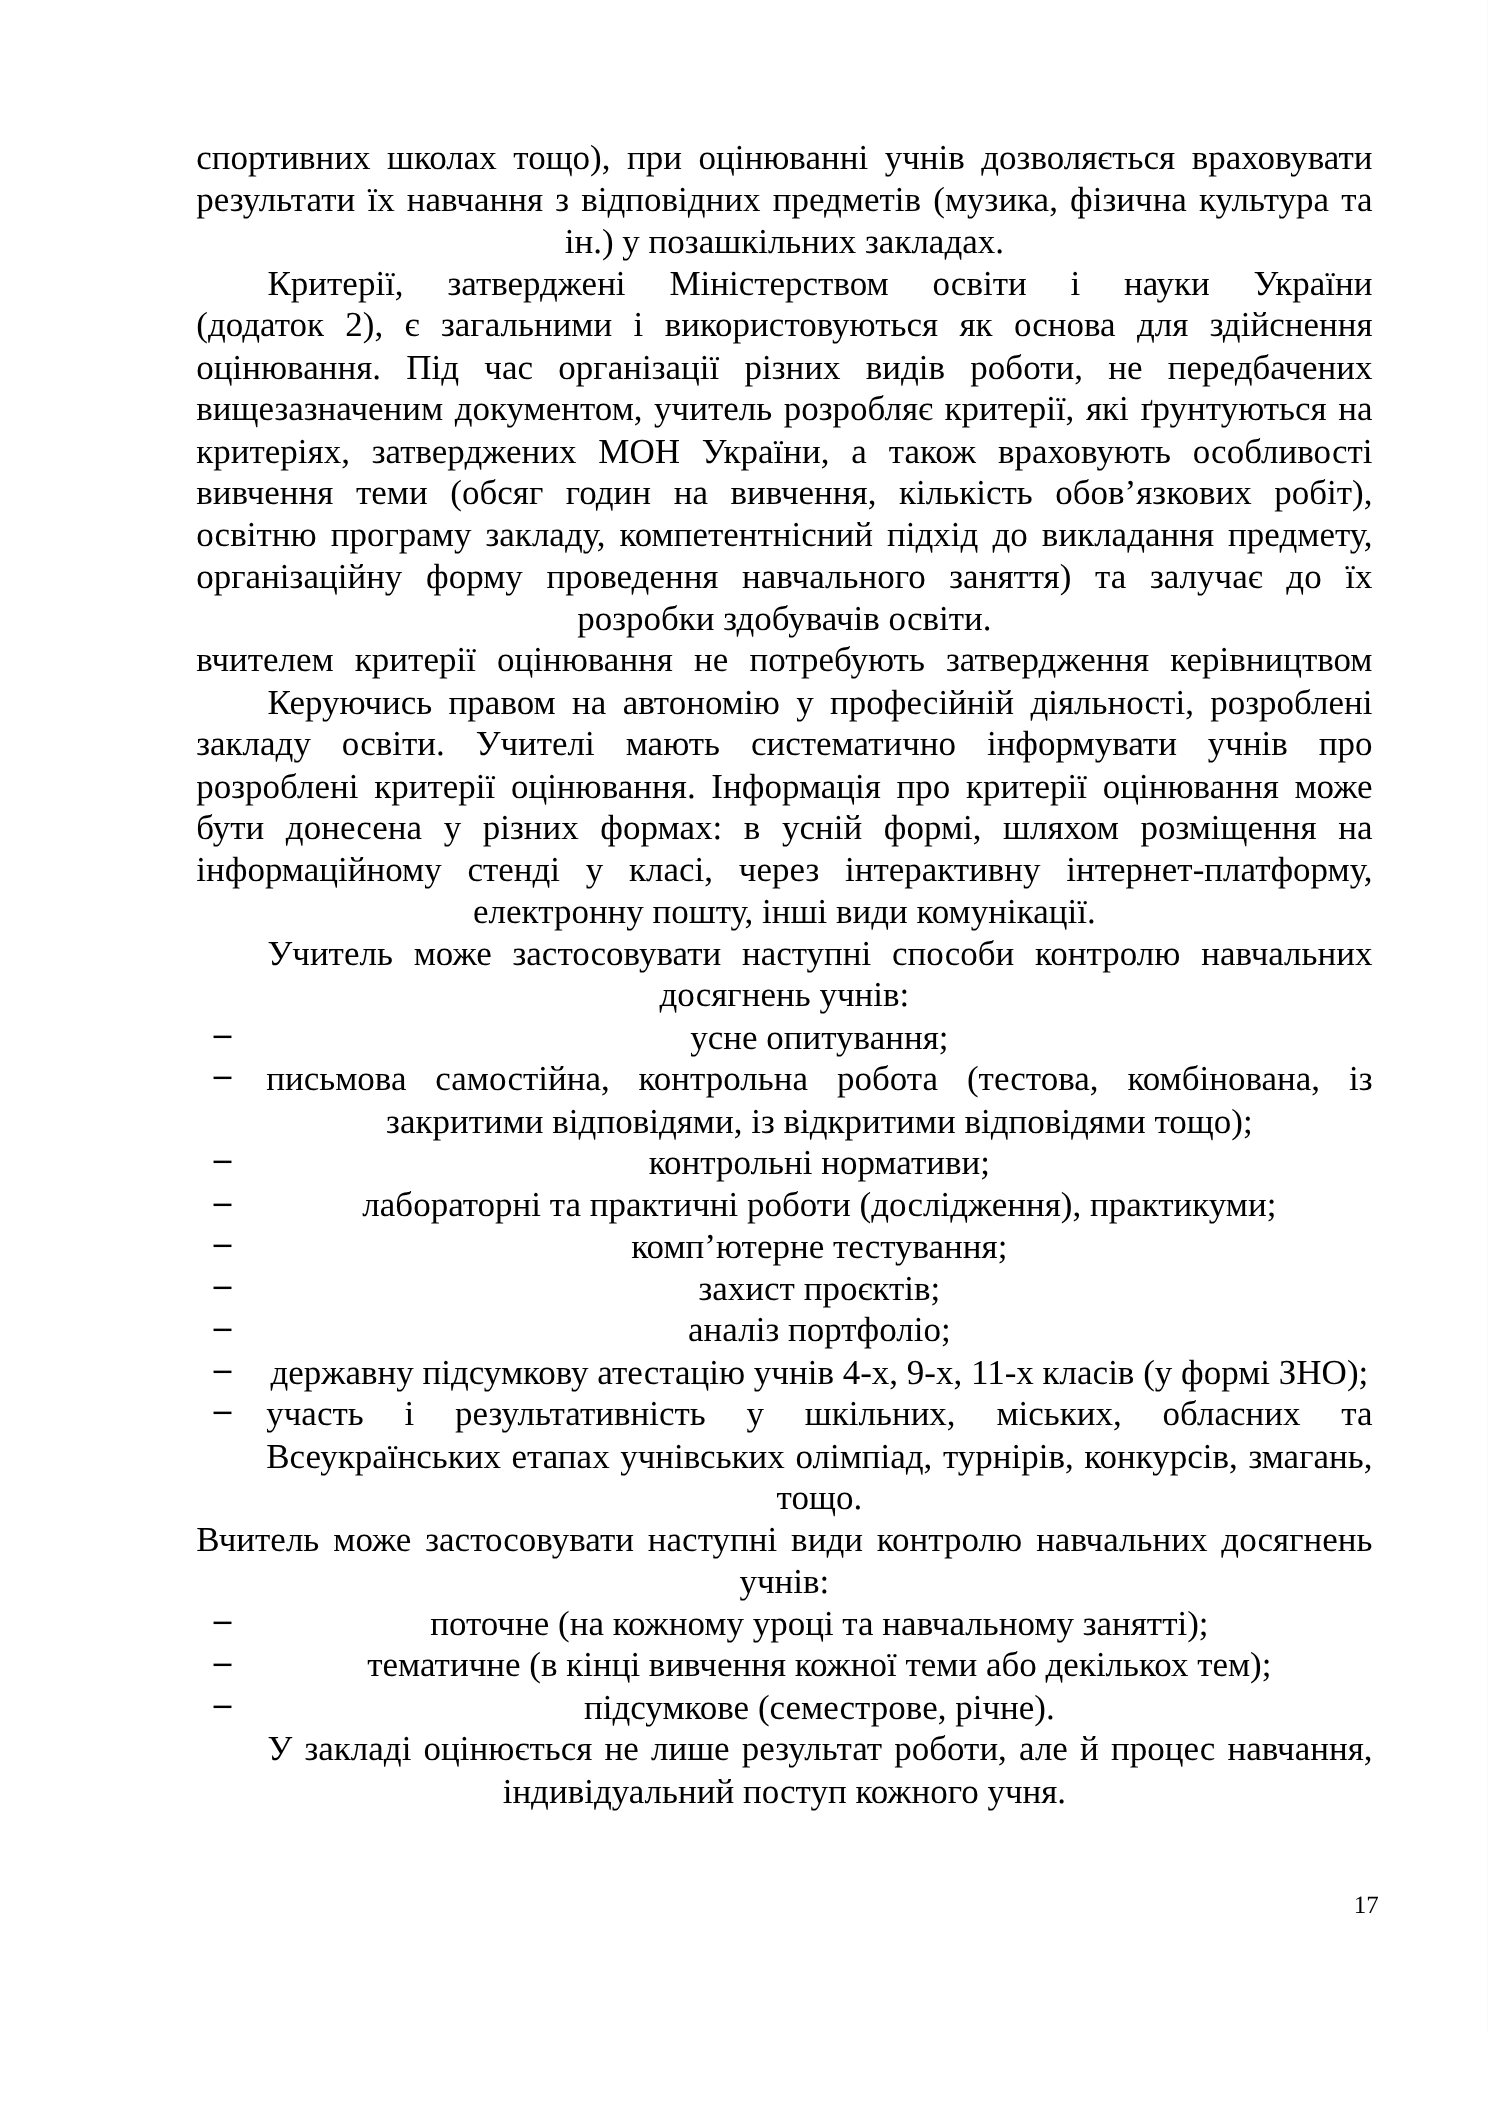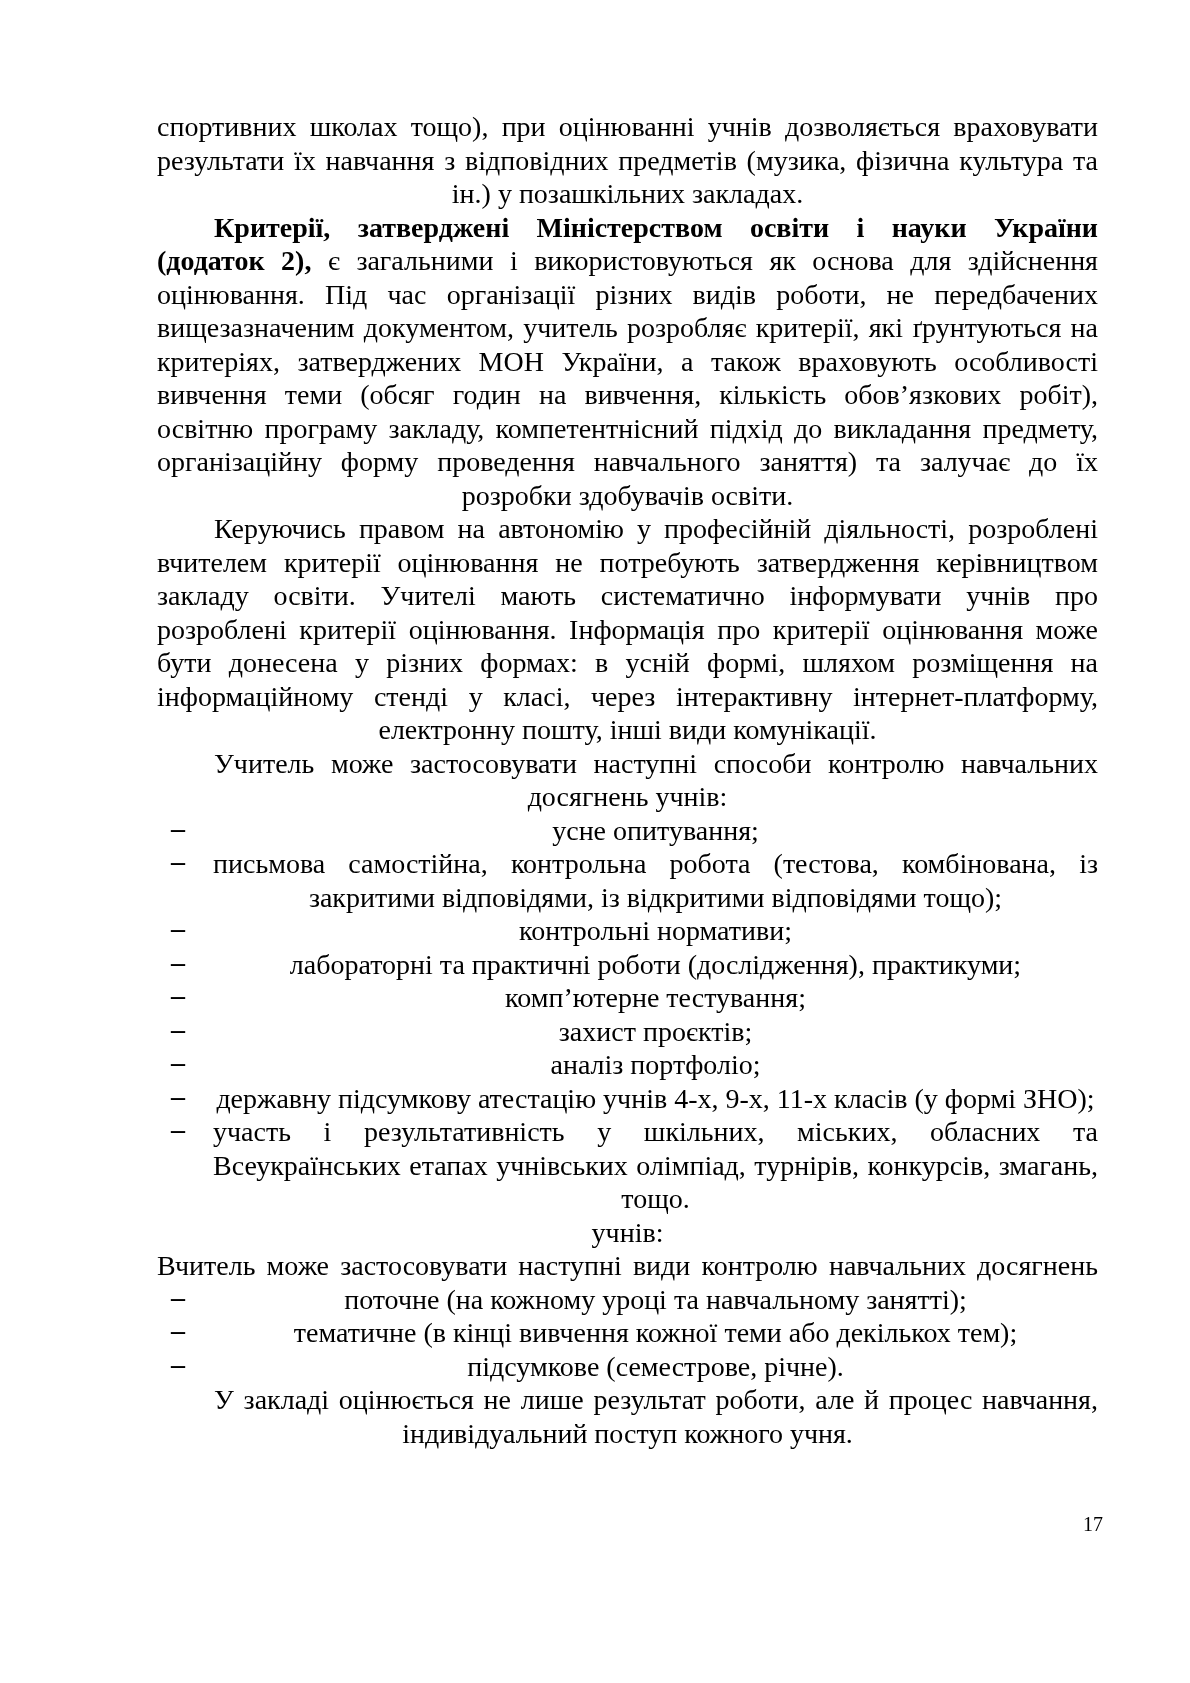--- a/index.html
+++ b/index.html
@@ -23,21 +23,21 @@
     width: 941px;
   }
   .para { margin: 0; }
   .tline { text-align: center; }
   .tline.just {
     text-align: justify;
     text-align-last: justify;
     -moz-text-align-last: justify;
   }
   .tline.ind { padding-left: 57px; }
-  .b { font-weight: bold; }
+  .b { font-weight: normal; }
   .li { position: relative; padding-left: 56px; }
   .li .marker {
     position: absolute;
     left: 14px;
     top: -3px;
     font-weight: bold;
   }
   .page-number {
     position: absolute;
     left: 157px;
@@ -63,22 +63,22 @@
         <div class="tline just"><span class="b">(додаток 2),</span><span> є загальними і використовуються як основа для здійснення</span></div>
         <div class="tline just"><span>оцінювання. Під час організації різних видів роботи, не передбачених</span></div>
         <div class="tline just"><span>вищезазначеним документом, учитель розробляє критерії, які ґрунтуються на</span></div>
         <div class="tline just"><span>критеріях, затверджених МОН України, а також враховують особливості</span></div>
         <div class="tline just"><span>вивчення теми (обсяг годин на вивчення, кількість обов’язкових робіт),</span></div>
         <div class="tline just"><span>освітню програму закладу, компетентнісний підхід до викладання предмету,</span></div>
         <div class="tline just"><span>організаційну форму проведення навчального заняття) та залучає до їх</span></div>
         <div class="tline"><span>розробки здобувачів освіти.</span></div>
       </div>
       <div class="para">
+        <div class="tline just"><span>вчителем критерії оцінювання не потребують затвердження керівництвом</span></div>
         <div class="tline just ind"><span>Керуючись правом на автономію у професійній діяльності, розроблені</span></div>
-        <div class="tline just"><span>вчителем критерії оцінювання не потребують затвердження керівництвом</span></div>
         <div class="tline just"><span>закладу освіти. Учителі мають систематично інформувати учнів про</span></div>
         <div class="tline just"><span>розроблені критерії оцінювання. Інформація про критерії оцінювання може</span></div>
         <div class="tline just"><span>бути донесена у різних формах: в усній формі, шляхом розміщення на</span></div>
         <div class="tline just"><span>інформаційному стенді у класі, через інтерактивну інтернет-платформу,</span></div>
         <div class="tline"><span>електронну пошту, інші види комунікації.</span></div>
       </div>
       <div class="para">
         <div class="tline just ind"><span>Учитель може застосовувати наступні способи контролю навчальних</span></div>
         <div class="tline"><span>досягнень учнів:</span></div>
       </div>
@@ -115,22 +115,22 @@
         <span class="marker">–</span>
         <div class="tline"><span>державну підсумкову атестацію учнів 4-х, 9-х, 11-х класів (у формі ЗНО);</span></div>
       </div>
       <div class="li">
         <span class="marker">–</span>
         <div class="tline just"><span>участь і результативність у шкільних, міських, обласних та</span></div>
         <div class="tline just"><span>Всеукраїнських етапах учнівських олімпіад, турнірів, конкурсів, змагань,</span></div>
         <div class="tline"><span>тощо.</span></div>
       </div>
       <div class="para">
+        <div class="tline just"><span>Вчитель може застосовувати наступні види контролю навчальних досягнень</span></div>
         <div class="tline"><span>учнів:</span></div>
-        <div class="tline just"><span>Вчитель може застосовувати наступні види контролю навчальних досягнень</span></div>
       </div>
       <div class="li">
         <span class="marker">–</span>
         <div class="tline"><span>поточне (на кожному уроці та навчальному занятті);</span></div>
       </div>
       <div class="li">
         <span class="marker">–</span>
         <div class="tline"><span>тематичне (в кінці вивчення кожної теми або декількох тем);</span></div>
       </div>
       <div class="li">

